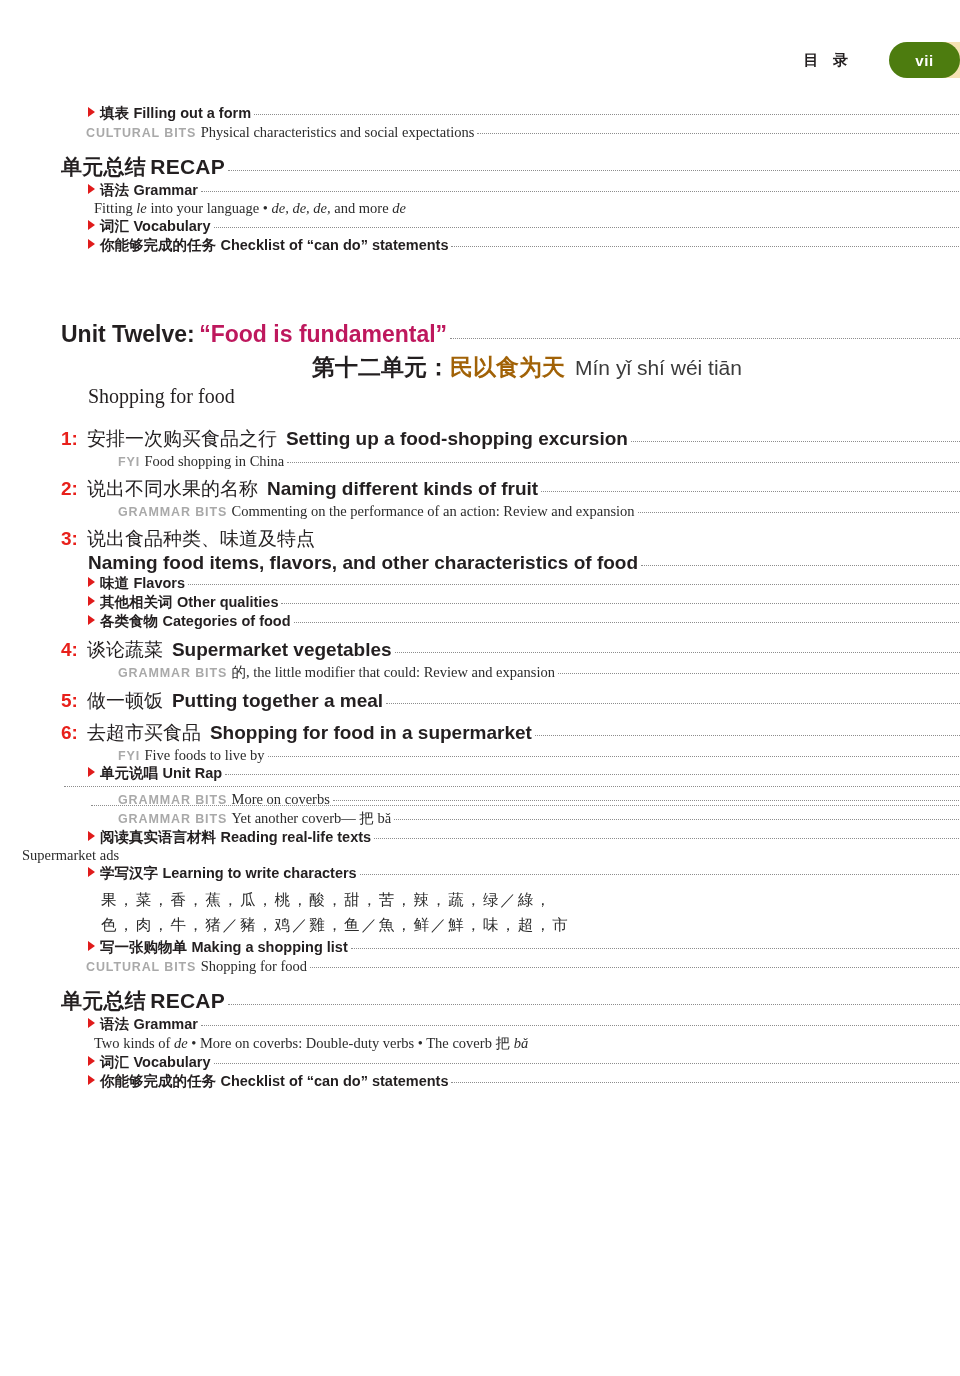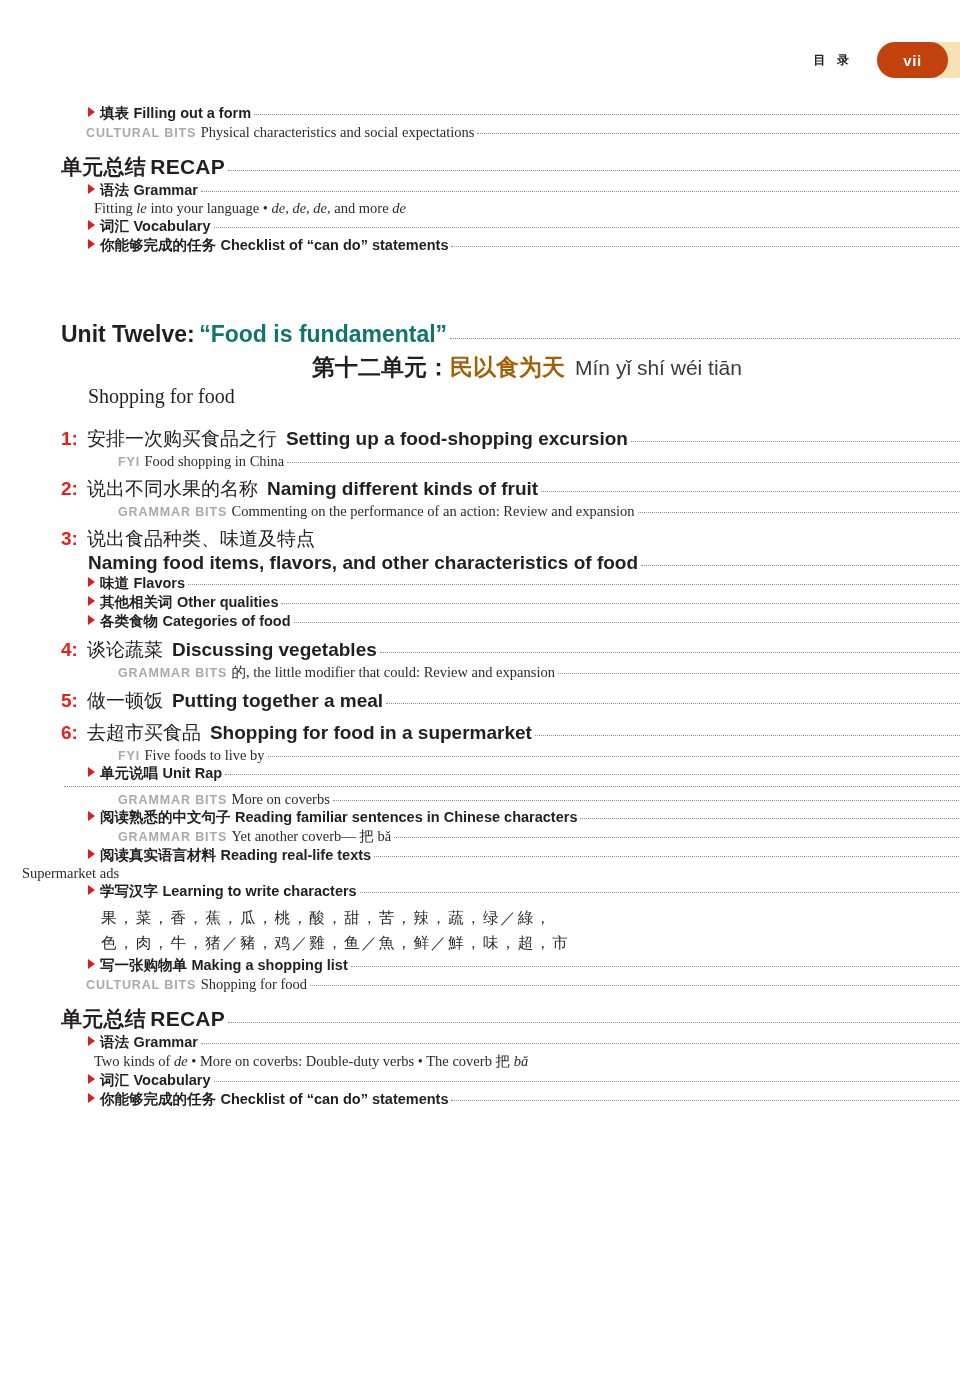--- a/index.html
+++ b/index.html
@@ -12,31 +12,31 @@
     position:relative;
   }
   .page{position:relative;width:960px;height:1376px;}
 
   
   .runhead{
     position:absolute; top:42px; right:0; height:36px;
     display:flex; align-items:center;
   }
   .runhead-label{
-    font-size:12px; font-weight:700; letter-spacing:.34em;
+    font-size:15px; font-weight:700; letter-spacing:.34em;
     color:#231f20; margin-right:20px; white-space:nowrap;
   }
   .tab-wrap{position:relative;width:87px;height:36px;}
   .tab-cream{
     position:absolute; right:0; top:0; width:28px; height:36px;
     background:#f6e2b4;
   }
   .tab-pill{
-    position:absolute; left:4px; top:0; width:71px; height:36px;
-    background:#c2410c; border-radius:18px;
+    position:absolute; left:16px; top:0; width:71px; height:36px;
+    background:#4d7c0f; border-radius:18px;
     display:flex; align-items:center; justify-content:center;
   }
   .tab-pill span{
     color:#ffffff; font-weight:700; font-size:15px; letter-spacing:.04em;
   }
 
   
   .toc{position:absolute; left:6px; top:104px; width:960px;}
 
   .row{
@@ -82,21 +82,21 @@
   .serif-i{font-style:italic;}
 
   
   .recap .cnbig{font-weight:700;font-size:21px;letter-spacing:.01em;}
   .recap .enbig{font-weight:700;font-size:21px;letter-spacing:.01em;}
 
   
   .unitblock{margin-top:46px;}
   .unitline1{display:flex;align-items:baseline;padding-left:55px;padding-right:215px;}
   .u-en{font-weight:700;font-size:23px;color:#231f20;white-space:nowrap;}
-  .u-en-red{font-weight:700;font-size:23px;color:#0f766e;white-space:nowrap;}
+  .u-en-red{font-weight:700;font-size:23px;color:#be185d;white-space:nowrap;}
   .unitline2{padding-left:82px;margin-top:4px;display:flex;align-items:baseline;justify-content:center;}
   .u-cn{font-weight:700;font-size:23px;color:#231f20;white-space:nowrap;}
   .u-cn-red{font-weight:700;font-size:23px;color:#a16207;white-space:nowrap;}
   .u-py{
     font-family:"Liberation Sans","DejaVu Sans",sans-serif;
     font-weight:400;font-size:21px;color:#3b3b3b;margin-left:10px;white-space:nowrap;
   }
   .unitline3{
     padding-left:82px;margin-top:2px;
     font-family:"Liberation Serif","DejaVu Serif",serif;
@@ -213,21 +213,21 @@
         <div class="row lvl-bullet pad-r">
           <div class="txt"><span class="bul"></span><span class="cn-sm">其他相关词</span> <span class="en-sm">Other qualities</span></div>
           <div class="leader"></div>
         </div>
         <div class="row lvl-bullet pad-r">
           <div class="txt"><span class="bul"></span><span class="cn-sm">各类食物</span> <span class="en-sm">Categories of food</span></div>
           <div class="leader"></div>
         </div>
         <div class="sp-sm"></div>
         <div class="row secrow">
-          <div class="txt"><span class="secnum">4:</span><span class="sec-cn">谈论蔬菜</span><span class="sec-en">Discussing vegetables</span></div>
+          <div class="txt"><span class="secnum">4:</span><span class="sec-cn">谈论蔬菜</span><span class="sec-en">Supermarket vegetables</span></div>
           <div class="leader"></div>
         </div>
         <div class="row lvl-tag2 pad-r">
           <div class="txt"><span class="tagname">GRAMMAR BITS</span> <span class="serif">的, the little modifier that could: Review and expansion</span></div>
           <div class="leader"></div>
         </div>
         <div class="sp-sm"></div>
         <div class="row secrow">
           <div class="txt"><span class="secnum">5:</span><span class="sec-cn">做一顿饭</span><span class="sec-en">Putting together a meal</span></div>
           <div class="leader"></div>
@@ -247,21 +247,20 @@
         </div>
         <div class="sp-sm"></div>
         <div class="row secrow">
           <div class="leader"></div>
         </div>
         <div class="row lvl-tag2 pad-r">
           <div class="txt"><span class="tagname">GRAMMAR BITS</span> <span class="serif">More on coverbs</span></div>
           <div class="leader"></div>
         </div>
         <div class="row lvl-bullet pad-r">
-          <div class="txt"><span class="bul"></span><span class="cn-sm">阅读熟悉的中文句子</span> <span class="en-sm">Reading familiar sentences in Chinese characters</span></div>
           <div class="leader"></div>
         </div>
         <div class="row lvl-tag2 pad-r">
           <div class="txt"><span class="tagname">GRAMMAR BITS</span> <span class="serif">Yet another coverb— 把 bǎ</span></div>
           <div class="leader"></div>
         </div>
         <div class="row lvl-bullet pad-r">
           <div class="txt"><span class="bul"></span><span class="cn-sm">阅读真实语言材料</span> <span class="en-sm">Reading real-life texts</span></div>
           <div class="leader"></div>
         </div>

